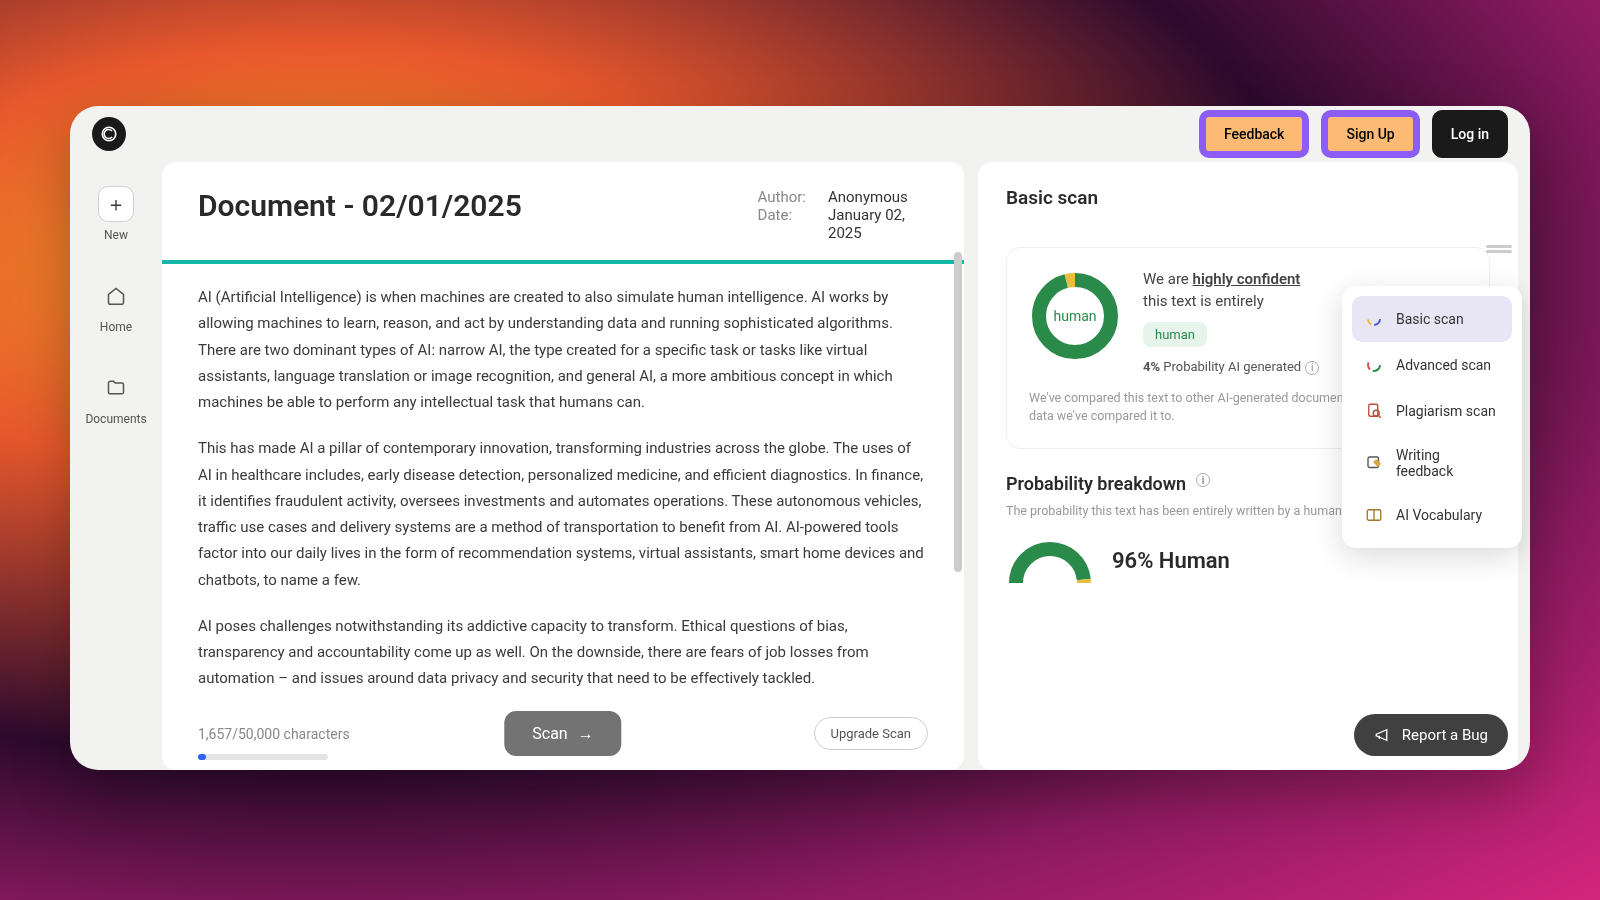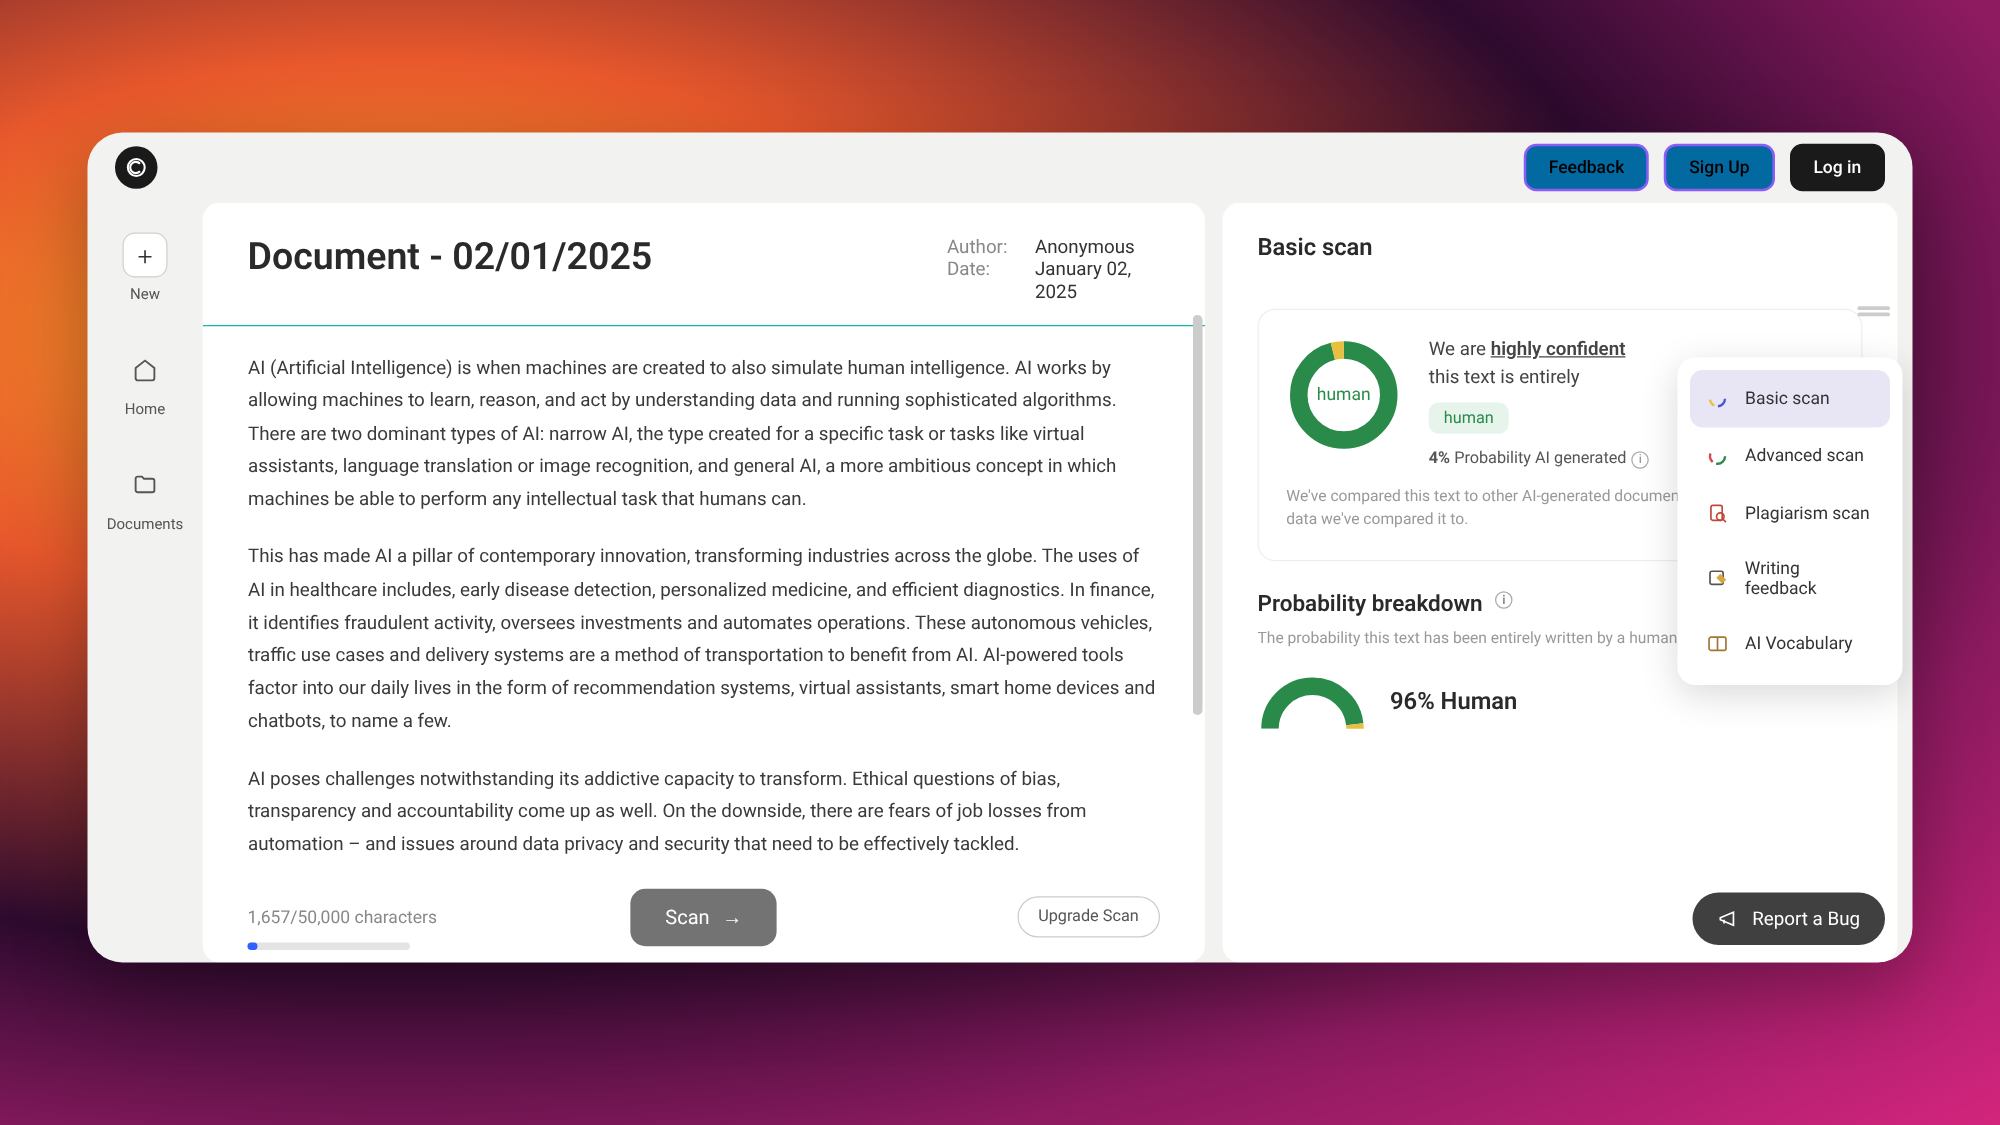--- a/index.html
+++ b/index.html
@@ -1,31 +1,31 @@
 <!DOCTYPE html>
 <html><head>
 <meta charset="utf-8">
 <style>
 *{box-sizing:border-box;margin:0;padding:0;font-family:-apple-system,BlinkMacSystemFont,'Segoe UI',Roboto,sans-serif}
 body{width:1600px;height:900px;background:radial-gradient(ellipse at 20% 30%,#f5a623 0%,#e8582c 25%,#2d0a2e 55%,#8b1a5f 75%,#d4257d 100%);overflow:hidden;position:relative}
 .window{position:absolute;left:70px;top:106px;width:1460px;height:664px;background:#f2f2f0;border-radius:28px;box-shadow:0 20px 60px rgba(0,0,0,0.3);display:flex;flex-direction:column;overflow:hidden}
 .topbar{height:56px;display:flex;align-items:center;justify-content:space-between;padding:0 22px}
 .logo{width:34px;height:34px;border-radius:50%;background:#1a1a1a;display:flex;align-items:center;justify-content:center;color:#fff}
 .top-actions{display:flex;gap:12px}
-.btn{padding:9px 18px;border-radius:10px;font-size:14px;cursor:pointer;border:2px solid #8b5cf6;background:#0369a1;font-weight:500}
+.btn{padding:9px 18px;border-radius:10px;font-size:14px;cursor:pointer;border:7px solid #8b5cf6;background:#fdba74;font-weight:500}
 .btn-dark{background:#1a1a1a;color:#fff;border:1px solid #1a1a1a}
 .main{flex:1;display:flex;overflow:hidden}
 .sidebar{width:92px;display:flex;flex-direction:column;align-items:center;padding-top:24px;gap:36px}
 .side-item{display:flex;flex-direction:column;align-items:center;gap:6px;cursor:pointer}
 .side-icon{width:36px;height:36px;border-radius:10px;border:1px solid #d0d0d0;display:flex;align-items:center;justify-content:center;color:#333;font-size:20px}
 .side-item.first .side-icon{background:#fff}
 .side-item span{font-size:12px;color:#555}
 .workspace{flex:1;display:flex;gap:14px;padding:0 12px 0 0;overflow:hidden}
 .doc-panel{flex:1;background:#fff;border-radius:14px;display:flex;flex-direction:column;position:relative;overflow:hidden}
-.doc-header{padding:26px 36px 18px 36px;display:flex;justify-content:space-between;align-items:flex-start;border-bottom:1px solid #14b8a6}
+.doc-header{padding:26px 36px 18px 36px;display:flex;justify-content:space-between;align-items:flex-start;border-bottom:4px solid #14b8a6}
 .doc-title{font-size:30px;font-weight:600;color:#2a2a2a}
 .meta{display:grid;grid-template-columns:auto auto;gap:0 22px;font-size:15px}
 .meta-label{color:#888}
 .meta-value{color:#333}
 .doc-body{flex:1;padding:20px 36px;overflow-y:auto;font-size:15px;line-height:1.75;color:#3a3a3a}
 .doc-body p{margin-bottom:20px}
 .doc-footer{padding:10px 36px 20px 36px;display:flex;align-items:center;justify-content:space-between;position:relative}
 .char-count{font-size:14px;color:#888}
 .progress{position:absolute;left:36px;bottom:10px;width:130px;height:6px;background:#e4e4e4;border-radius:4px}
 .progress-fill{width:8px;height:100%;background:#3060ff;border-radius:4px}
@@ -48,21 +48,21 @@
 .conf-line .hc{text-decoration:underline;font-weight:600}
 .badge{display:inline-block;background:#e6f4ec;color:#2a8a4a;padding:5px 12px;border-radius:8px;font-size:13px;margin-top:8px}
 .prob-line{font-size:13px;color:#555;margin-top:12px}
 .prob-line b{font-weight:700}
 .info-icon{display:inline-flex;width:14px;height:14px;border:1px solid #aaa;border-radius:50%;font-size:10px;align-items:center;justify-content:center;margin-left:4px;color:#888}
 .compare-note{font-size:12.5px;color:#999;margin-top:14px;line-height:1.5}
 .breakdown-title{font-size:18px;font-weight:600;color:#2a2a2a;display:flex;gap:6px}
 .breakdown-sub{font-size:12.5px;color:#999;margin-top:8px;line-height:1.5}
 .human-line{display:flex;align-items:center;gap:18px;margin-top:18px}
 .arc{width:88px;height:44px;overflow:hidden}
-.human-pct{font-size:19px;font-weight:600;color:#2a2a2a}
+.human-pct{font-size:22px;font-weight:600;color:#2a2a2a}
 .drag-handle{position:absolute;right:6px;top:18px;width:26px;height:10px;display:flex;flex-direction:column;gap:2px}
 .drag-handle div{height:3px;background:#ccc;border-radius:2px}
 .floating-menu{position:absolute;right:8px;top:180px;width:180px;background:#fff;border-radius:14px;box-shadow:0 8px 30px rgba(0,0,0,0.15);padding:10px;z-index:10}
 .menu-item{display:flex;align-items:center;gap:12px;padding:13px 12px;border-radius:10px;font-size:14px;color:#333;cursor:pointer}
 .menu-item.active{background:#e8e6f5}
 .menu-icon{width:20px;height:20px;display:flex;align-items:center;justify-content:center;font-size:16px}
 .report-bug{position:absolute;right:22px;bottom:14px;background:#404040;color:#fff;padding:12px 20px;border-radius:24px;font-size:15px;display:flex;align-items:flex-end;gap:10px;cursor:pointer;border:none}
 </style>
 </head>
 <body>

